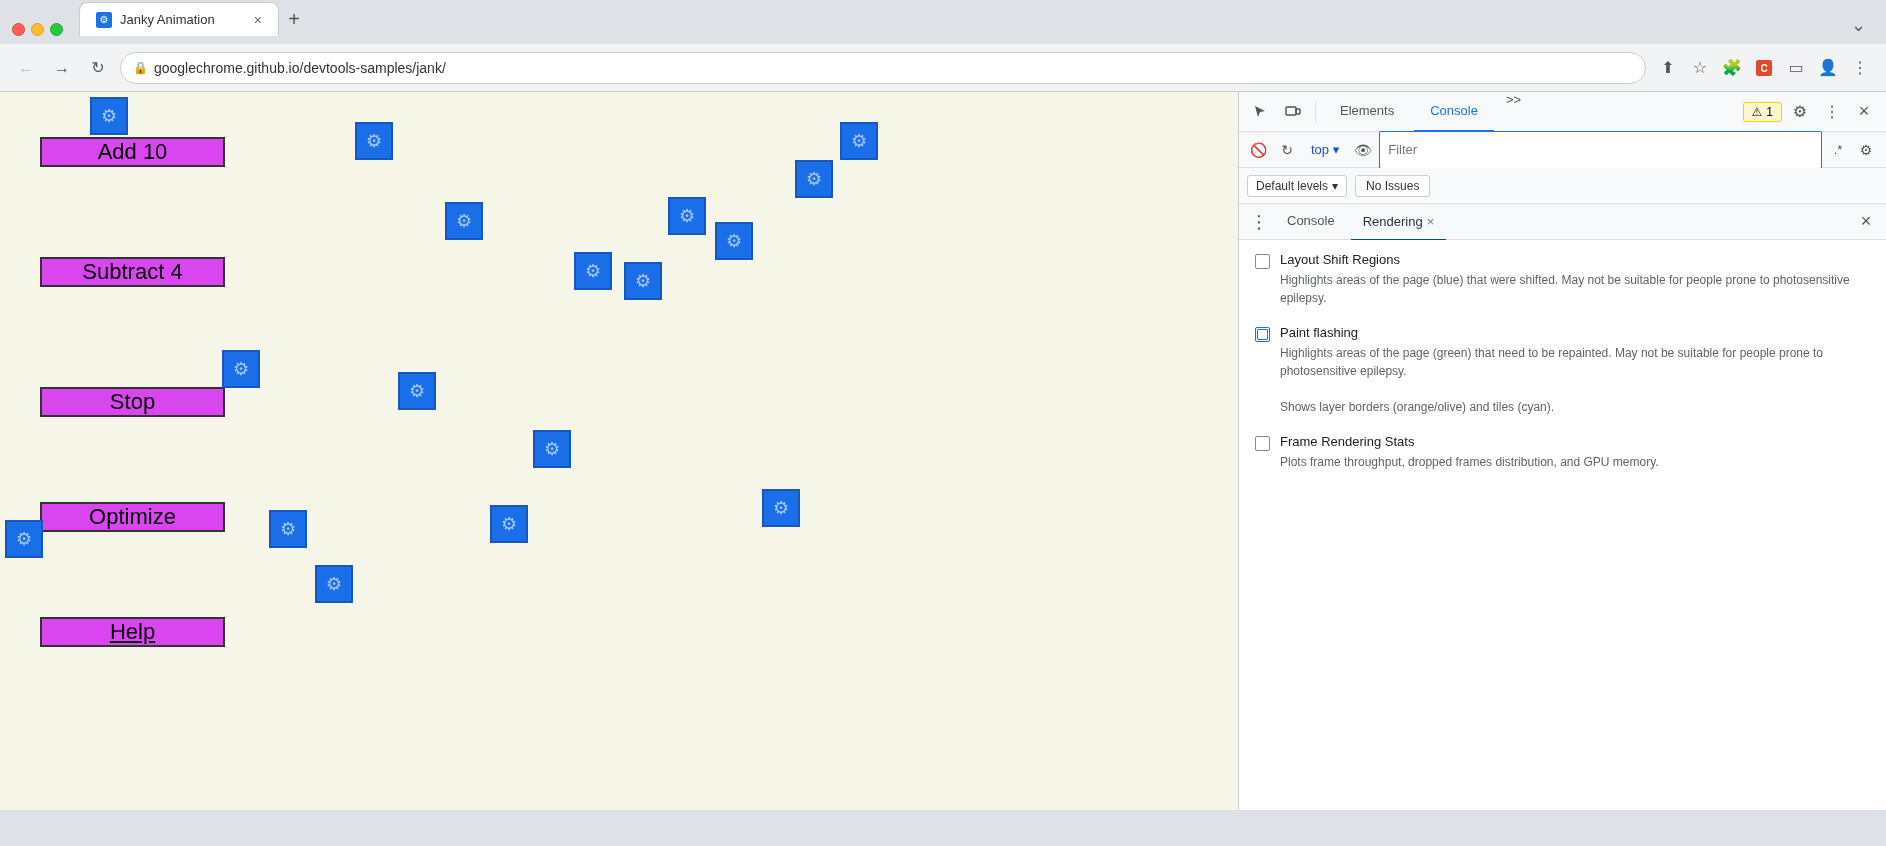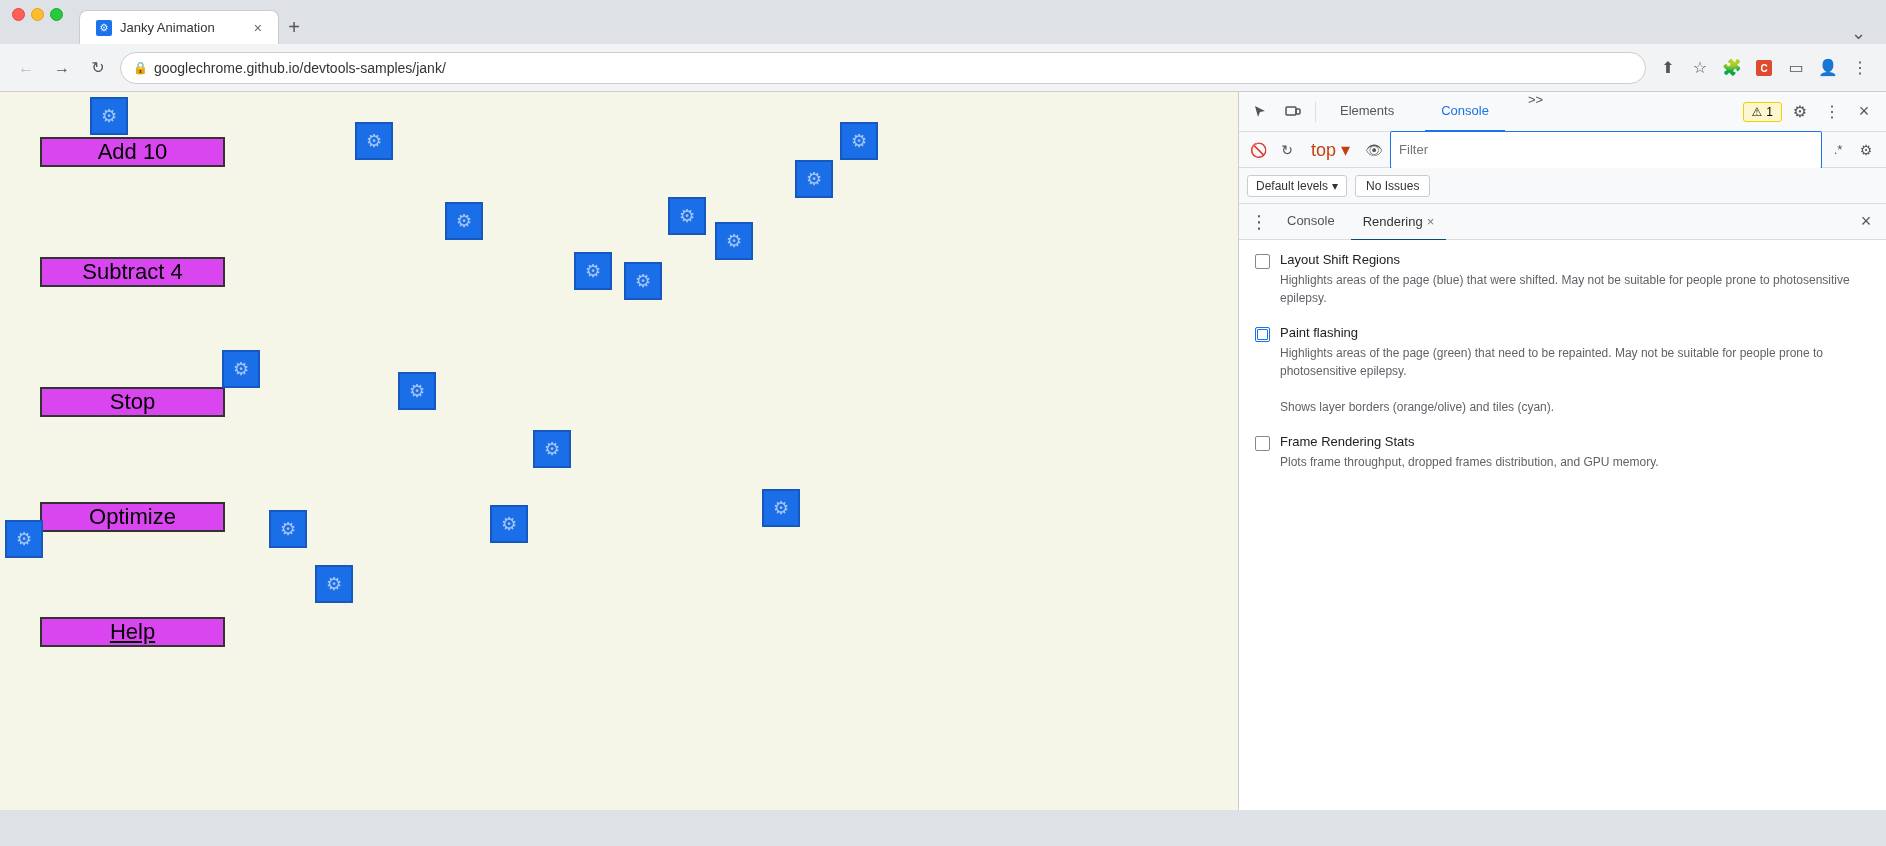--- a/index.html
+++ b/index.html
@@ -2,21 +2,21 @@
 <html><head>
   <meta charset="utf-8">
   <style>
     * { box-sizing: border-box; margin: 0; padding: 0; }
     body { font-family: -apple-system, BlinkMacSystemFont, 'Segoe UI', sans-serif; background: #dee1e6; width: 1886px; height: 846px; overflow: hidden; }
 
     
     .browser-chrome { background: #dee1e6; width: 100%; }
 
     
-    .title-bar { display: flex; align-items: flex-start; padding: 8px 12px; gap: 8px; height: 44px; }
+    .title-bar { display: flex; align-items: flex-end; padding: 8px 12px; gap: 8px; height: 44px; }
     .traffic-lights { display: flex; gap: 6px; align-items: center; margin-right: 8px; }
     .traffic-light { width: 13px; height: 13px; border-radius: 50%; }
     .tl-red { background: #ff5f56; border: 1px solid #e0443e; }
     .tl-yellow { background: #ffbd2e; border: 1px solid #dea123; }
     .tl-green { background: #27c93f; border: 1px solid #1aab29; }
 
     .tab-bar { display: flex; align-items: flex-end; padding: 0 12px; height: 36px; }
     .tab { display: flex; align-items: center; gap: 8px; padding: 0 16px; height: 34px; background: #fff; border-radius: 8px 8px 0 0; border: 1px solid #ccc; border-bottom: none; font-size: 13px; color: #333; min-width: 200px; }
     .tab-icon { width: 16px; height: 16px; background: #1a73e8; border-radius: 2px; display: flex; align-items: center; justify-content: center; }
     .tab-icon::after { content: '⚙'; color: white; font-size: 10px; }
@@ -52,21 +52,21 @@
     .anim-box { position: absolute; width: 38px; height: 38px; background: #1a6ee8; border: 2px solid #1558c0; display: flex; align-items: center; justify-content: center; }
     .anim-box::after { content: '⚙'; color: rgba(255,255,255,0.6); font-size: 18px; }
 
     
     .devtools-panel { width: 648px; background: #f8f9fa; border-left: 1px solid #ccc; display: flex; flex-direction: column; }
 
     
     .devtools-topbar { display: flex; align-items: center; padding: 0 8px; height: 40px; border-bottom: 1px solid #ddd; background: #f8f9fa; gap: 4px; }
     .dt-icon { width: 28px; height: 28px; display: flex; align-items: center; justify-content: center; cursor: pointer; border-radius: 3px; color: #555; font-size: 16px; }
     .dt-separator { width: 1px; height: 20px; background: #ddd; margin: 0 4px; }
-    .dt-tabs { display: flex; gap: 15px; flex: 1; }
+    .dt-tabs { display: flex; gap: 4px; flex: 1; }
     .dt-tab { padding: 0 16px; height: 40px; display: flex; align-items: center; font-size: 13px; color: #555; cursor: pointer; border-bottom: 2px solid transparent; }
     .dt-tab.active { color: #1a73e8; border-bottom: 2px solid #1a73e8; }
     .dt-more { padding: 0 8px; color: #555; cursor: pointer; font-size: 13px; }
     .dt-warning { background: #fef7cd; border: 1px solid #f0d000; border-radius: 3px; padding: 2px 8px; font-size: 12px; display: flex; align-items: center; gap: 4px; cursor: pointer; }
     .dt-settings { width: 28px; height: 28px; display: flex; align-items: center; justify-content: center; cursor: pointer; color: #555; font-size: 16px; }
     .dt-close-panel { width: 28px; height: 28px; display: flex; align-items: center; justify-content: center; cursor: pointer; color: #555; font-size: 18px; }
 
     
     .devtools-consolebar { display: flex; align-items: center; padding: 0 8px; height: 36px; border-bottom: 1px solid #ddd; gap: 4px; background: #f8f9fa; }
     .console-bar-icon { width: 24px; height: 24px; display: flex; align-items: center; justify-content: center; cursor: pointer; color: #555; font-size: 14px; }
@@ -213,21 +213,21 @@
           <span>1</span>
         </div>
         <div class="dt-settings">⚙</div>
         <div class="dt-settings">⋮</div>
         <div class="dt-close-panel">×</div>
       </div>
 
       <div class="devtools-consolebar">
         <div class="console-bar-icon">🚫</div>
         <div class="console-bar-icon">↻</div>
-        <div style="font-size:18px; color:#c2410c; padding: 0 8px; cursor:pointer;">
+        <div style="font-size:13px; color:#1d4ed8; padding: 0 8px; cursor:pointer;">
           <span>top</span> ▾
         </div>
         <div class="console-bar-icon">👁</div>
         <input class="console-input" type="text" placeholder="Filter" style="">
         <div class="console-filter-icon">.*</div>
         <div class="console-bar-icon">⚙</div>
       </div>
 
       <div class="devtools-levelsbar">
         <button class="levels-btn">

